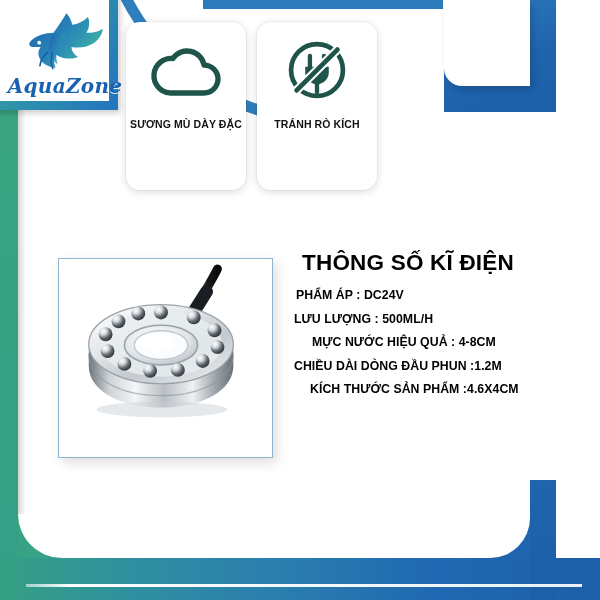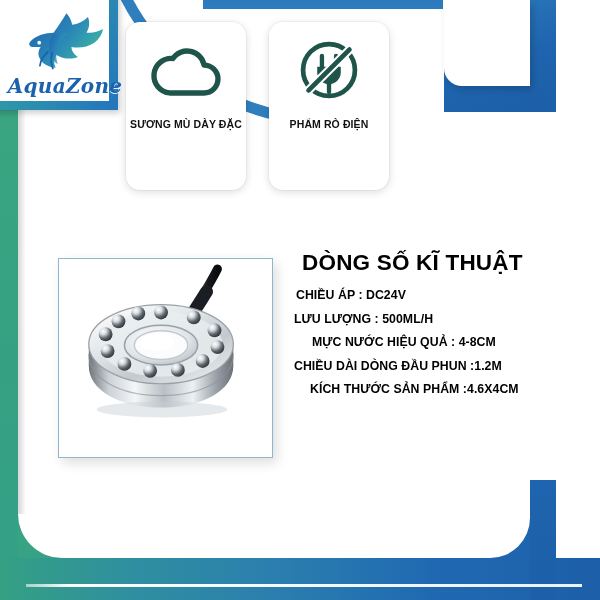--- a/index.html
+++ b/index.html
@@ -155,21 +155,21 @@
     box-shadow: 3px 4px 7px rgba(0,0,0,.16);
     z-index: 2;
   }
 
   
   .cards {
     position: absolute;
     left: 126px; top: 22px;
     width: 410px; height: 168px;
     display: flex;
-    gap: 23px;
+    gap: 11px;
     z-index: 5;
   }
   .card {
     width: 120px; height: 168px;
     background: #ffffff;
     border-radius: 14px;
     box-shadow: 0 2px 9px rgba(0,0,0,.14), 0 0 0 1px rgba(0,0,0,.035);
     display: flex; flex-direction: column;
     align-items: center;
   }
@@ -287,21 +287,21 @@
       <div class="card-icon">
         <svg viewBox="0 0 84 84" width="66" height="66" aria-hidden="true">
           <circle cx="42" cy="42" r="33" fill="none" stroke="#1e5449" stroke-width="6"></circle>
           <path d="M33 24 L33 38 M51 24 L51 38" stroke="#1e5449" stroke-width="5.5" stroke-linecap="round"></path>
           <path d="M27 38 H57 V45 A15 15 0 0 1 42 60 A15 15 0 0 1 27 45 Z" fill="#1e5449"></path>
           <path d="M42 60 L42 70" stroke="#1e5449" stroke-width="5.5" stroke-linecap="round"></path>
           <path d="M16 68 L68 16" stroke="#ffffff" stroke-width="11" stroke-linecap="round"></path>
           <path d="M16 68 L68 16" stroke="#1e5449" stroke-width="6" stroke-linecap="round"></path>
         </svg>
       </div>
-      <div class="card-label">PHẨM RÒ ĐIỆN</div>
+      <div class="card-label">TRÁNH RÒ KÍCH</div>
     </div>
 
   </div>
 
   <div class="product-frame">
     <svg class="product-svg" viewBox="0 0 215 200" aria-hidden="true">
       <defs>
         <linearGradient id="chromeSide" x1="0" y1="0" x2="1" y2="0">
           <stop offset="0%" stop-color="#6f747a"></stop>
           <stop offset="14%" stop-color="#cdd2d6"></stop>
@@ -374,21 +374,21 @@
         <circle cx="47" cy="76" r="7" fill="url(#ballg)"></circle>
         <circle cx="60" cy="63" r="7" fill="url(#ballg)"></circle>
         <circle cx="80" cy="55" r="7" fill="url(#ballg)"></circle>
       </g>
 
       <ellipse cx="104" cy="152" rx="66" ry="8" fill="#c8ced3" opacity=".45"></ellipse>
     </svg>
   </div>
 
   <div class="specs">
-    <div class="specs-title">DÒNG SỐ KĨ THUẬT</div>
-    <div class="spec-line">CHIỀU ÁP  : DC24V</div>
+    <div class="specs-title">THÔNG SỐ KĨ ĐIỆN</div>
+    <div class="spec-line">PHẨM ÁP  : DC24V</div>
     <div class="spec-line">LƯU LƯỢNG   : 500ML/H</div>
     <div class="spec-line">MỰC NƯỚC HIỆU QUẢ   : 4-8CM</div>
     <div class="spec-line">CHIỀU DÀI DÒNG ĐẦU PHUN   :1.2M</div>
     <div class="spec-line">KÍCH THƯỚC SẢN PHẨM   :4.6X4CM</div>
   </div>
 
 </div>
 
 </body></html>

